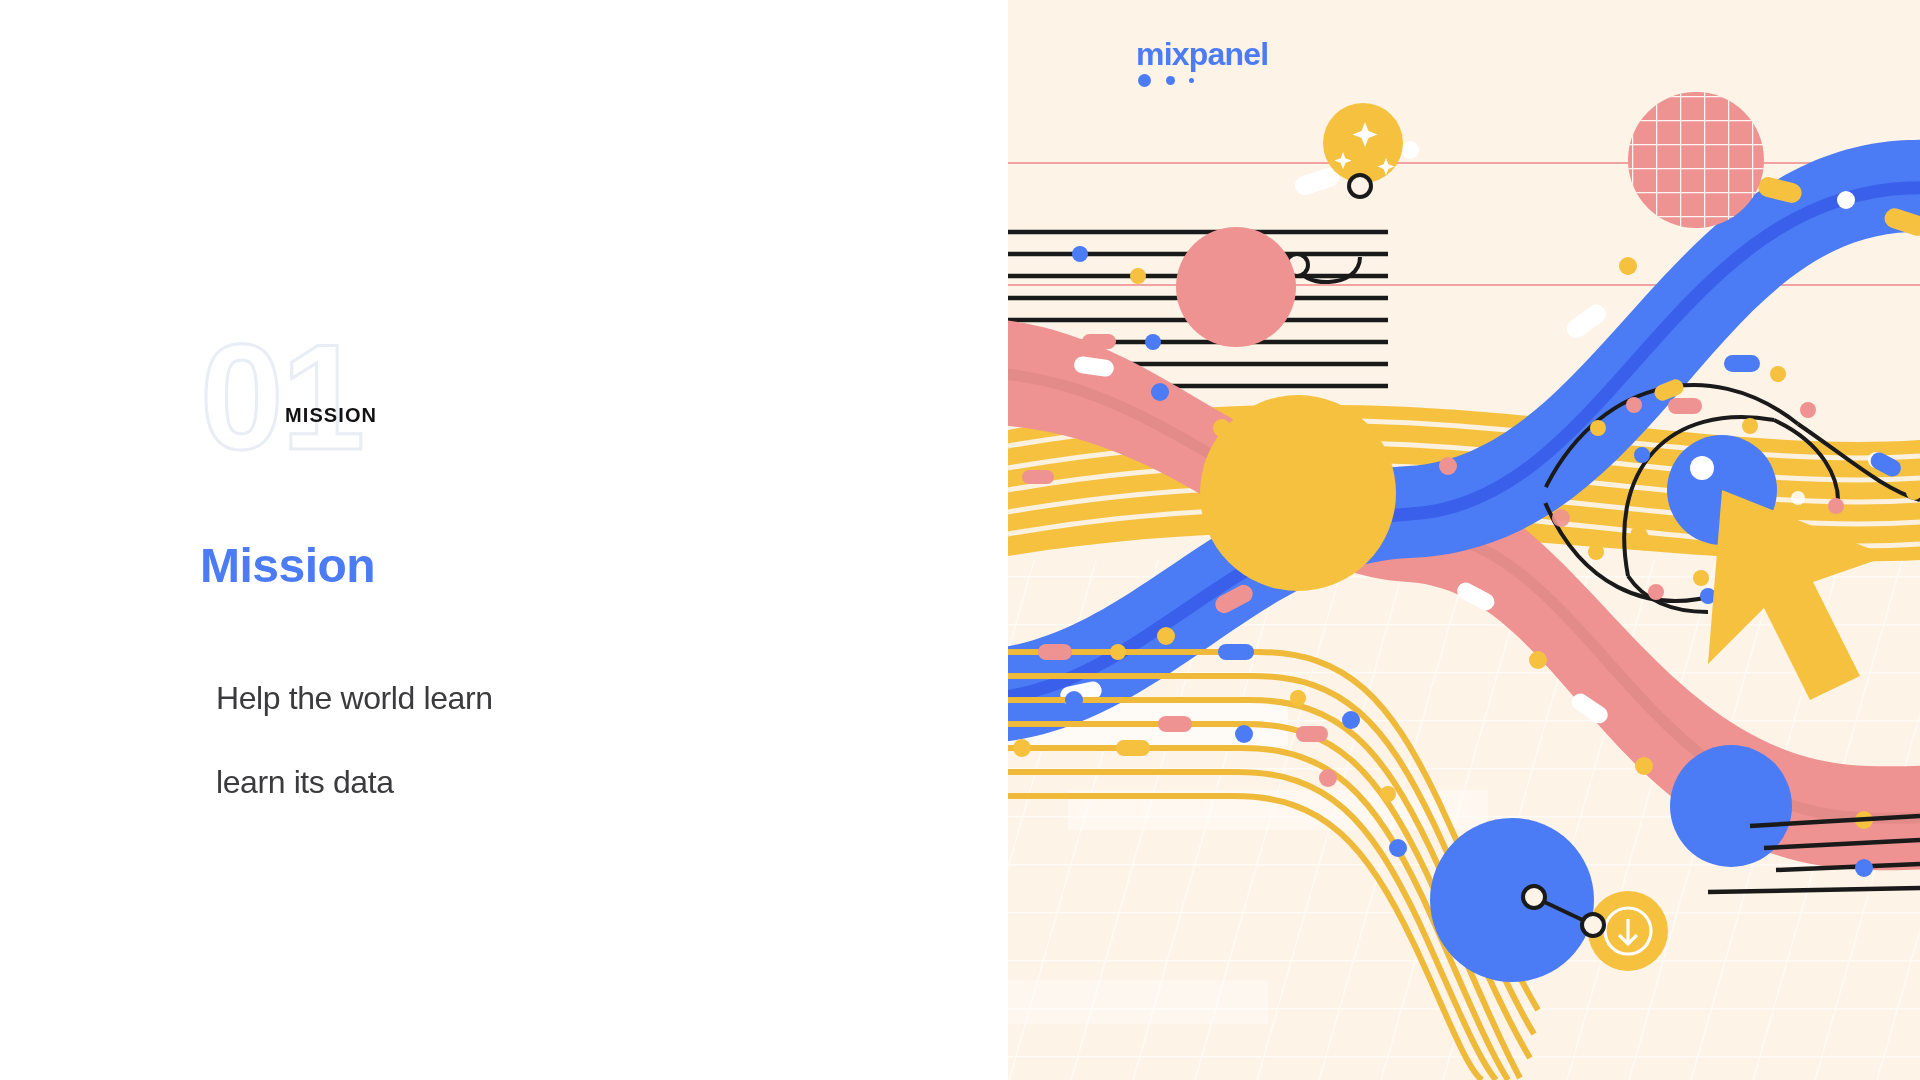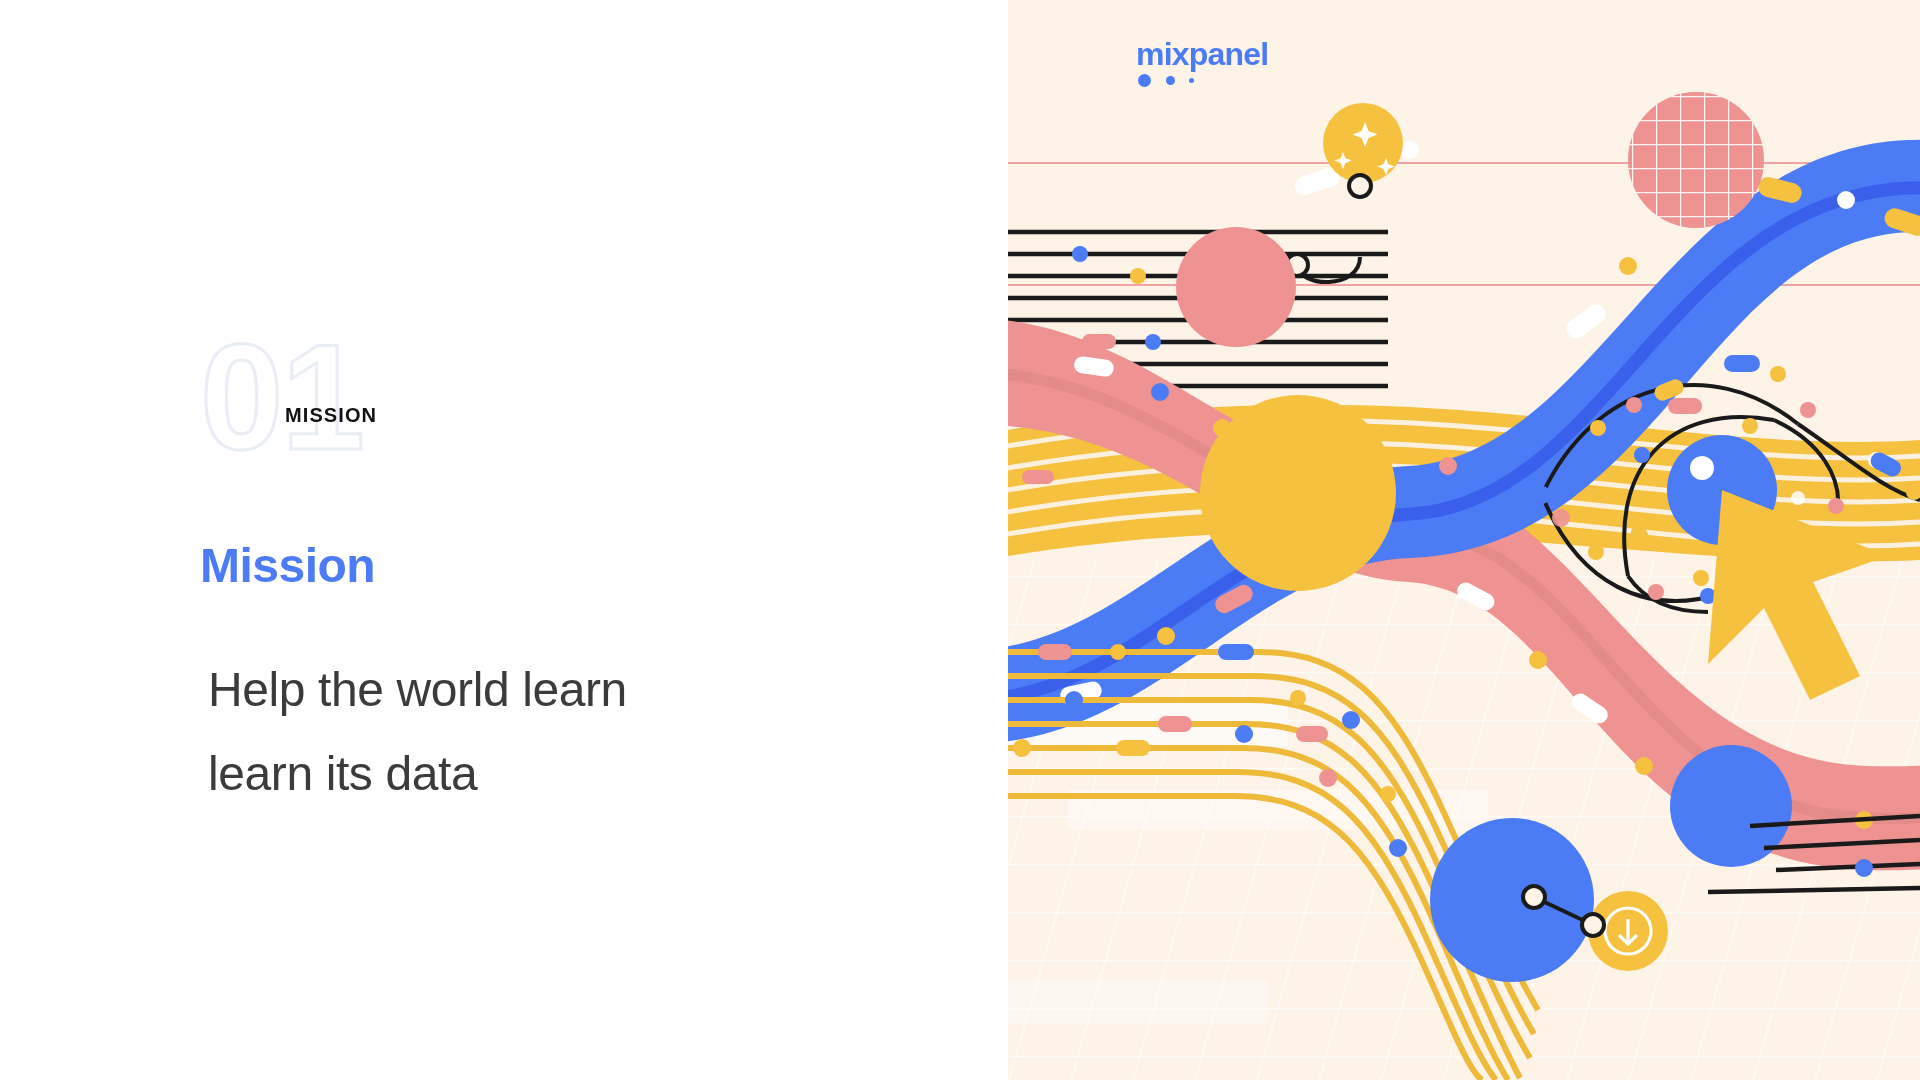--- a/index.html
+++ b/index.html
@@ -38,22 +38,22 @@
   .headline{
     position:absolute;left:200px;top:540px;
     margin:0;
     font-size:48px;line-height:52px;
     font-weight:700;
     color:#4b7bf5;
     letter-spacing:-0.5px;
   }
   .body-copy{
     position:absolute;left:200px;top:640px;
-    margin:8px;width:620px;
-    font-size:48px;line-height:84px;
+    margin:16px;width:620px;
+    font-size:32px;line-height:84px;
     font-weight:400;
     color:#3b3b3d;
     letter-spacing:-0.4px;
   }
 
   
   .art-panel{
     position:relative;
     width:912px;height:1080px;
     flex:0 0 912px;

